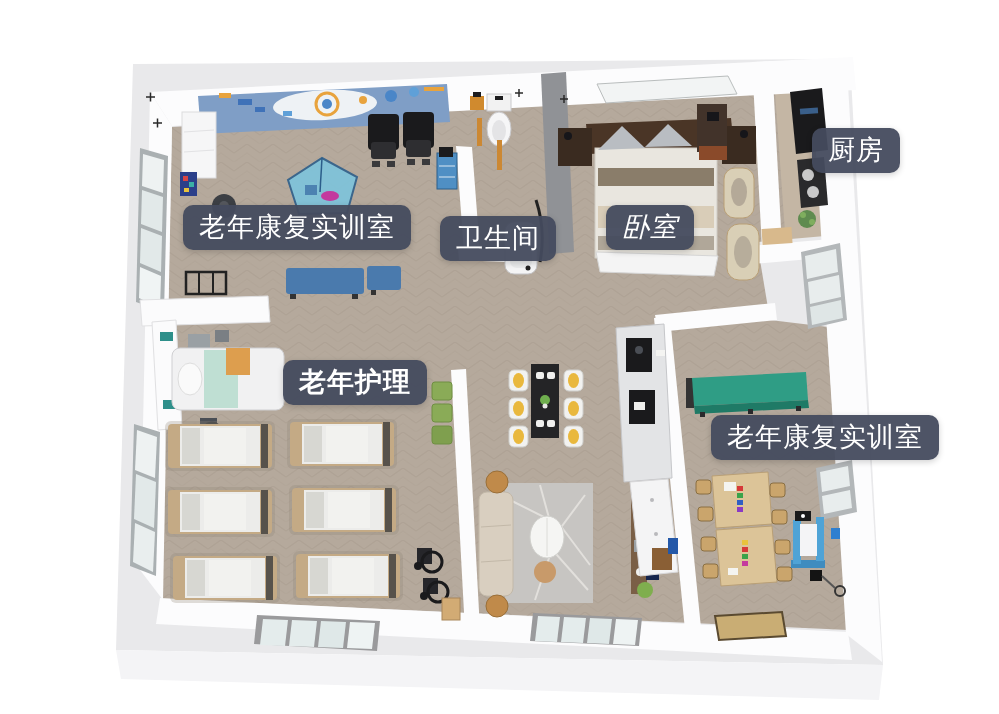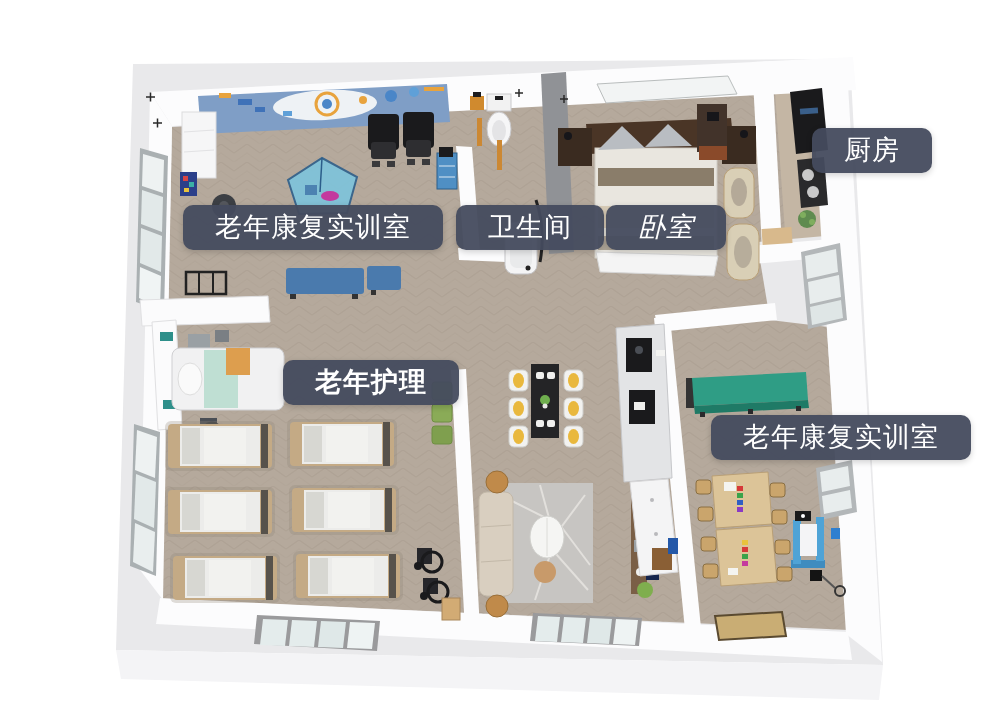--- a/index.html
+++ b/index.html
@@ -1,20 +1,20 @@
 <!DOCTYPE html>
 <html><head>
 <meta charset="utf-8">
 <style>
   html,body{margin:0;padding:0;background:#ffffff;}
   .viewport{position:relative;width:999px;height:714px;background:#ffffff;overflow:hidden;
     font-family:"Liberation Sans","DejaVu Sans",sans-serif;}
   .scene-svg{position:absolute;left:0;top:0;}
   .room-label{position:absolute;background:rgba(68,75,94,0.95);color:#fff;
-    font-size:27px;line-height:1.15;padding:7px 32px;border-radius:10px;
+    font-size:27px;line-height:1.15;padding:7px 16px;border-radius:10px;
     white-space:nowrap;box-shadow:0 2px 6px rgba(0,0,0,0.18);letter-spacing:1px;}
 </style>
 </head>
 <body>
 
 <div class="viewport">
 <svg class="scene-svg" width="999" height="714" viewBox="0 0 999 714">
   <defs>
     <pattern id="herr" width="26" height="18" patternUnits="userSpaceOnUse">
       <path d="M0,9 L13,0 L26,9" stroke="#a79b8e" stroke-width="1.4" fill="none" opacity="0.5"></path>
@@ -395,18 +395,18 @@
     <polygon points="715,616 782,612 786,636 719,640" stroke="#5a4a30" stroke-width="2" fill="#c9ad74"></polygon>
   </g>
   <g>
     <rect x="810" y="570" width="12" height="11" fill="#141414"></rect>
     <line x1="822" y1="576" x2="835" y2="588" stroke="#555" stroke-width="2"></line>
     <circle cx="840" cy="591" r="5" fill="none" stroke="#333" stroke-width="2"></circle>
   </g>
 </svg>
 
 <div class="room-label" style="left:183px;top:205px;">老年康复实训室</div>
-<div class="room-label" style="left:440px;top:205px;margin-left:16px;">卫生间</div>
+<div class="room-label" style="left:440px;top:216px;">卫生间</div>
 <div class="room-label" style="left:606px;top:205px;font-style:italic;">卧室</div>
 <div class="room-label" style="left:812px;top:128px;">厨房</div>
 <div class="room-label" style="left:283px;top:360px;font-weight:bold;">老年护理</div>
 <div class="room-label" style="left:711px;top:415px;">老年康复实训室</div>
 </div>
 
 </body></html>

